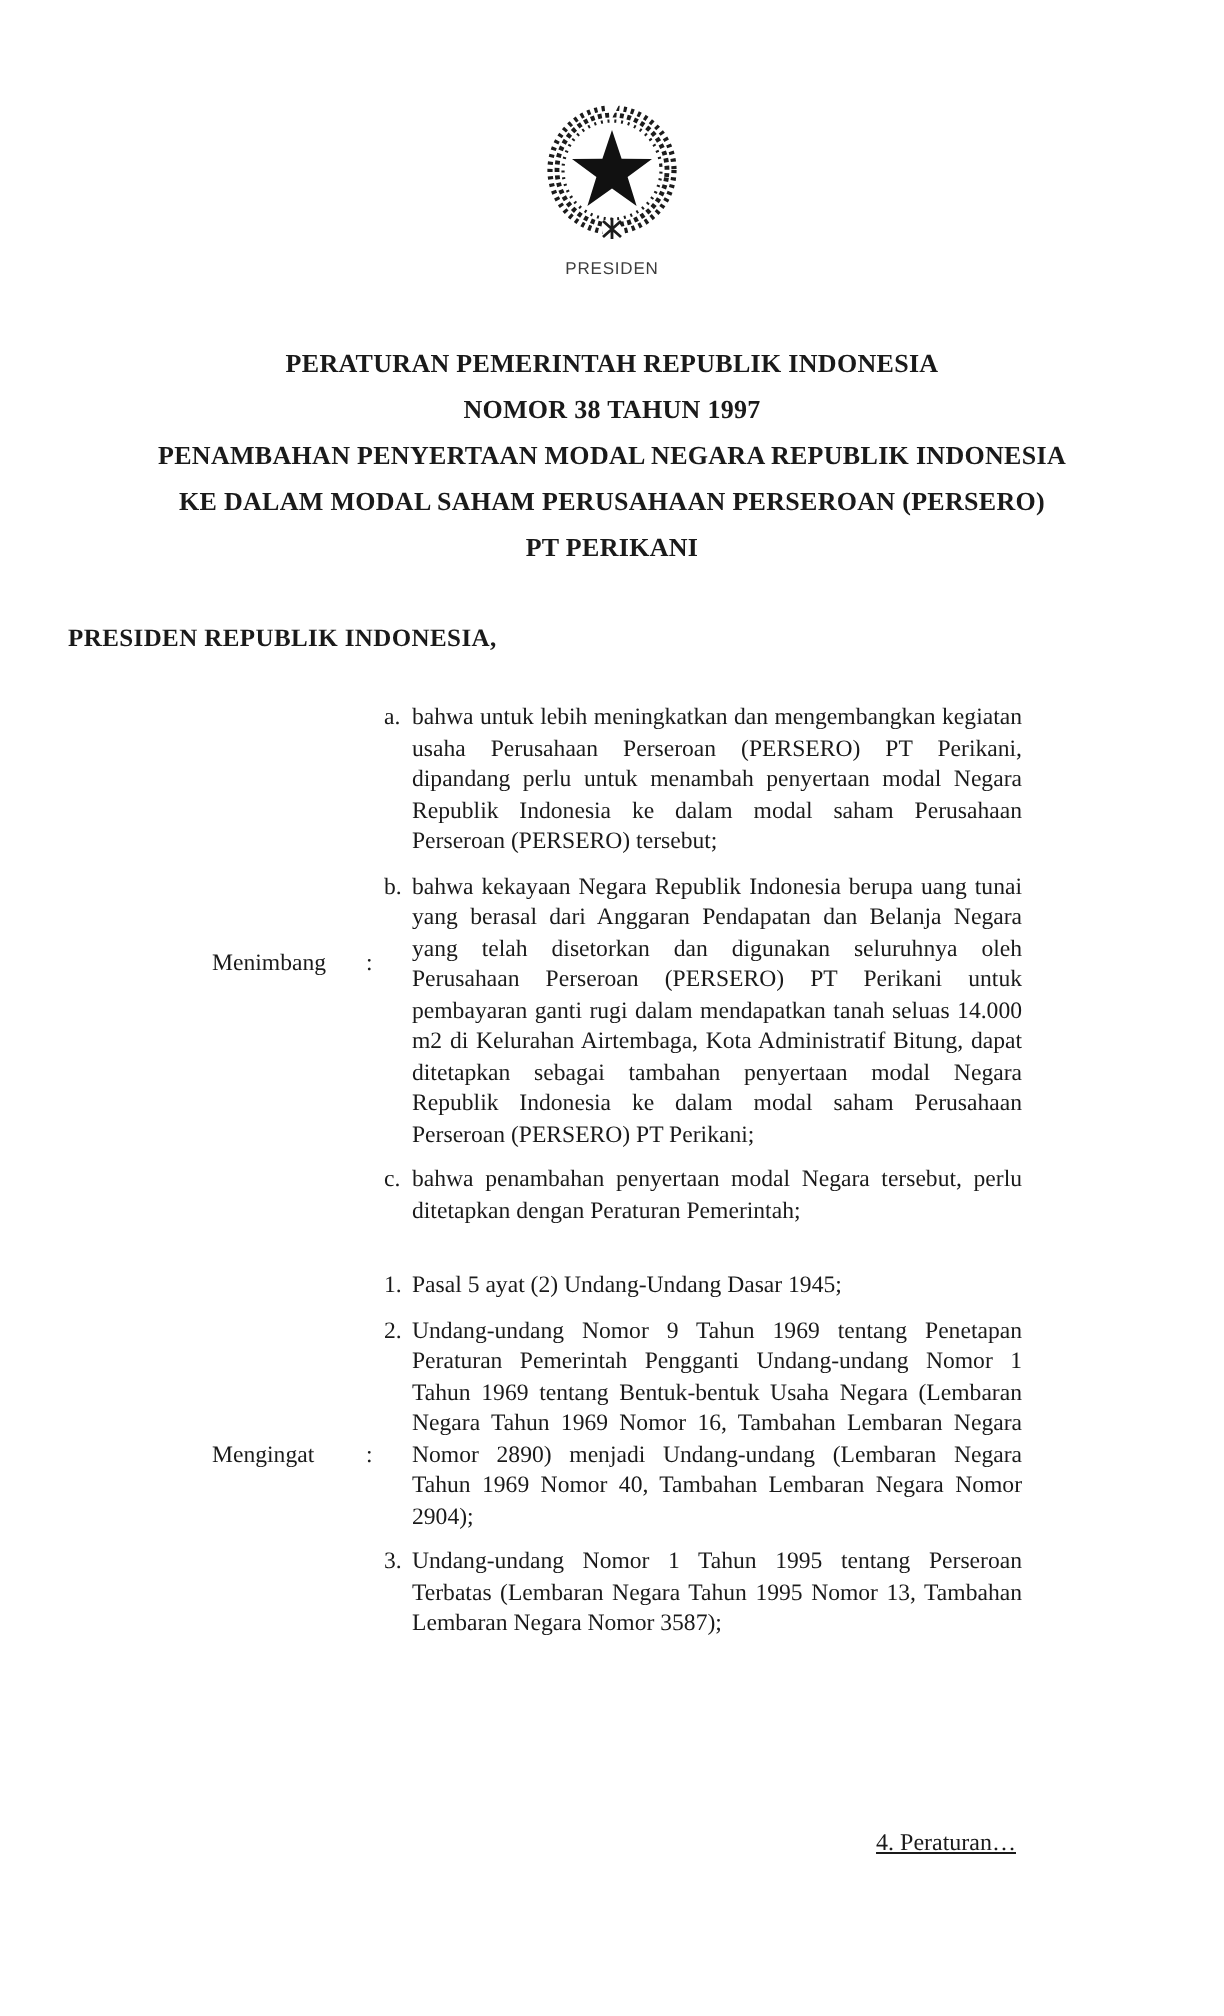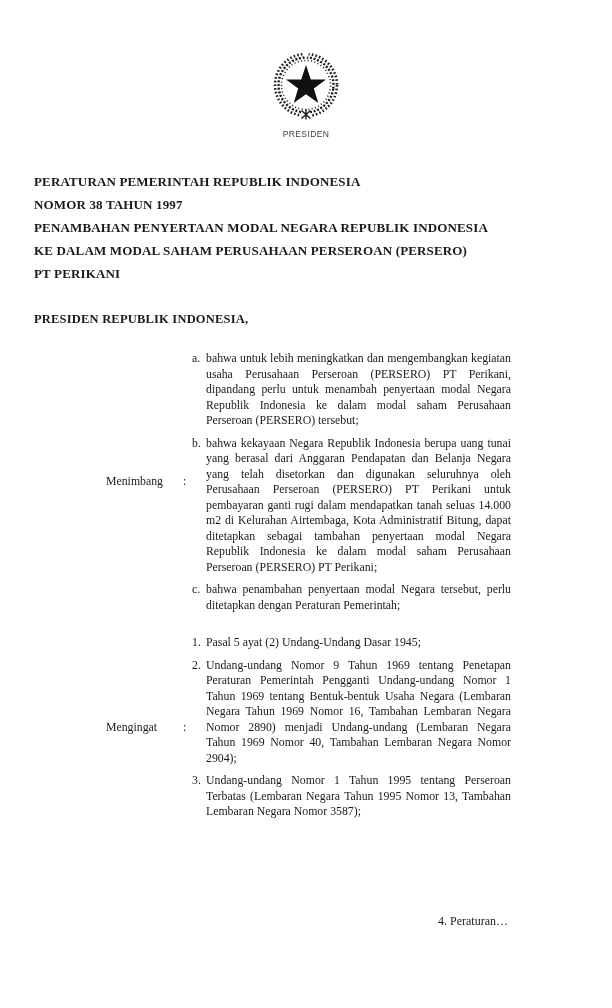--- a/index.html
+++ b/index.html
@@ -19,21 +19,21 @@
   .letterhead-caption {
     margin-top: 5px;
     font-family: "Liberation Sans", "DejaVu Sans", sans-serif;
     font-size: 8.5px;
     letter-spacing: 0.4px;
     color: #3d3d3d;
     line-height: 11px;
   }
   .title-block {
     margin-top: 30px;
-    text-align: left;
+    text-align: center;
     font-weight: bold;
     font-size: 13px;
     line-height: 23px;
     letter-spacing: 0.15px;
   }
   .salutation {
     margin-top: 27px;
     text-align: left;
     font-weight: bold;
     font-size: 12.5px;
@@ -51,20 +51,21 @@
   .items { flex: 1; min-width: 0; }
   .item { display: flex; margin-bottom: 7px; }
   .item:last-child { margin-bottom: 0; }
   .item-marker { flex: 0 0 14px; }
   .item-text { flex: 1; text-align: justify; }
   .catchword {
     position: absolute;
     top: 914px;
     right: 70px;
     font-size: 12px;
+    text-decoration: underline;
   }
 </style>
 </head>
 <body>
 
 <div class="page">
 
   <div class="letterhead">
     <svg class="emblem-svg" width="80" height="78" viewBox="0 0 80 78" xmlns="http://www.w3.org/2000/svg">
       <g fill="none" stroke="#1c1c1c">

